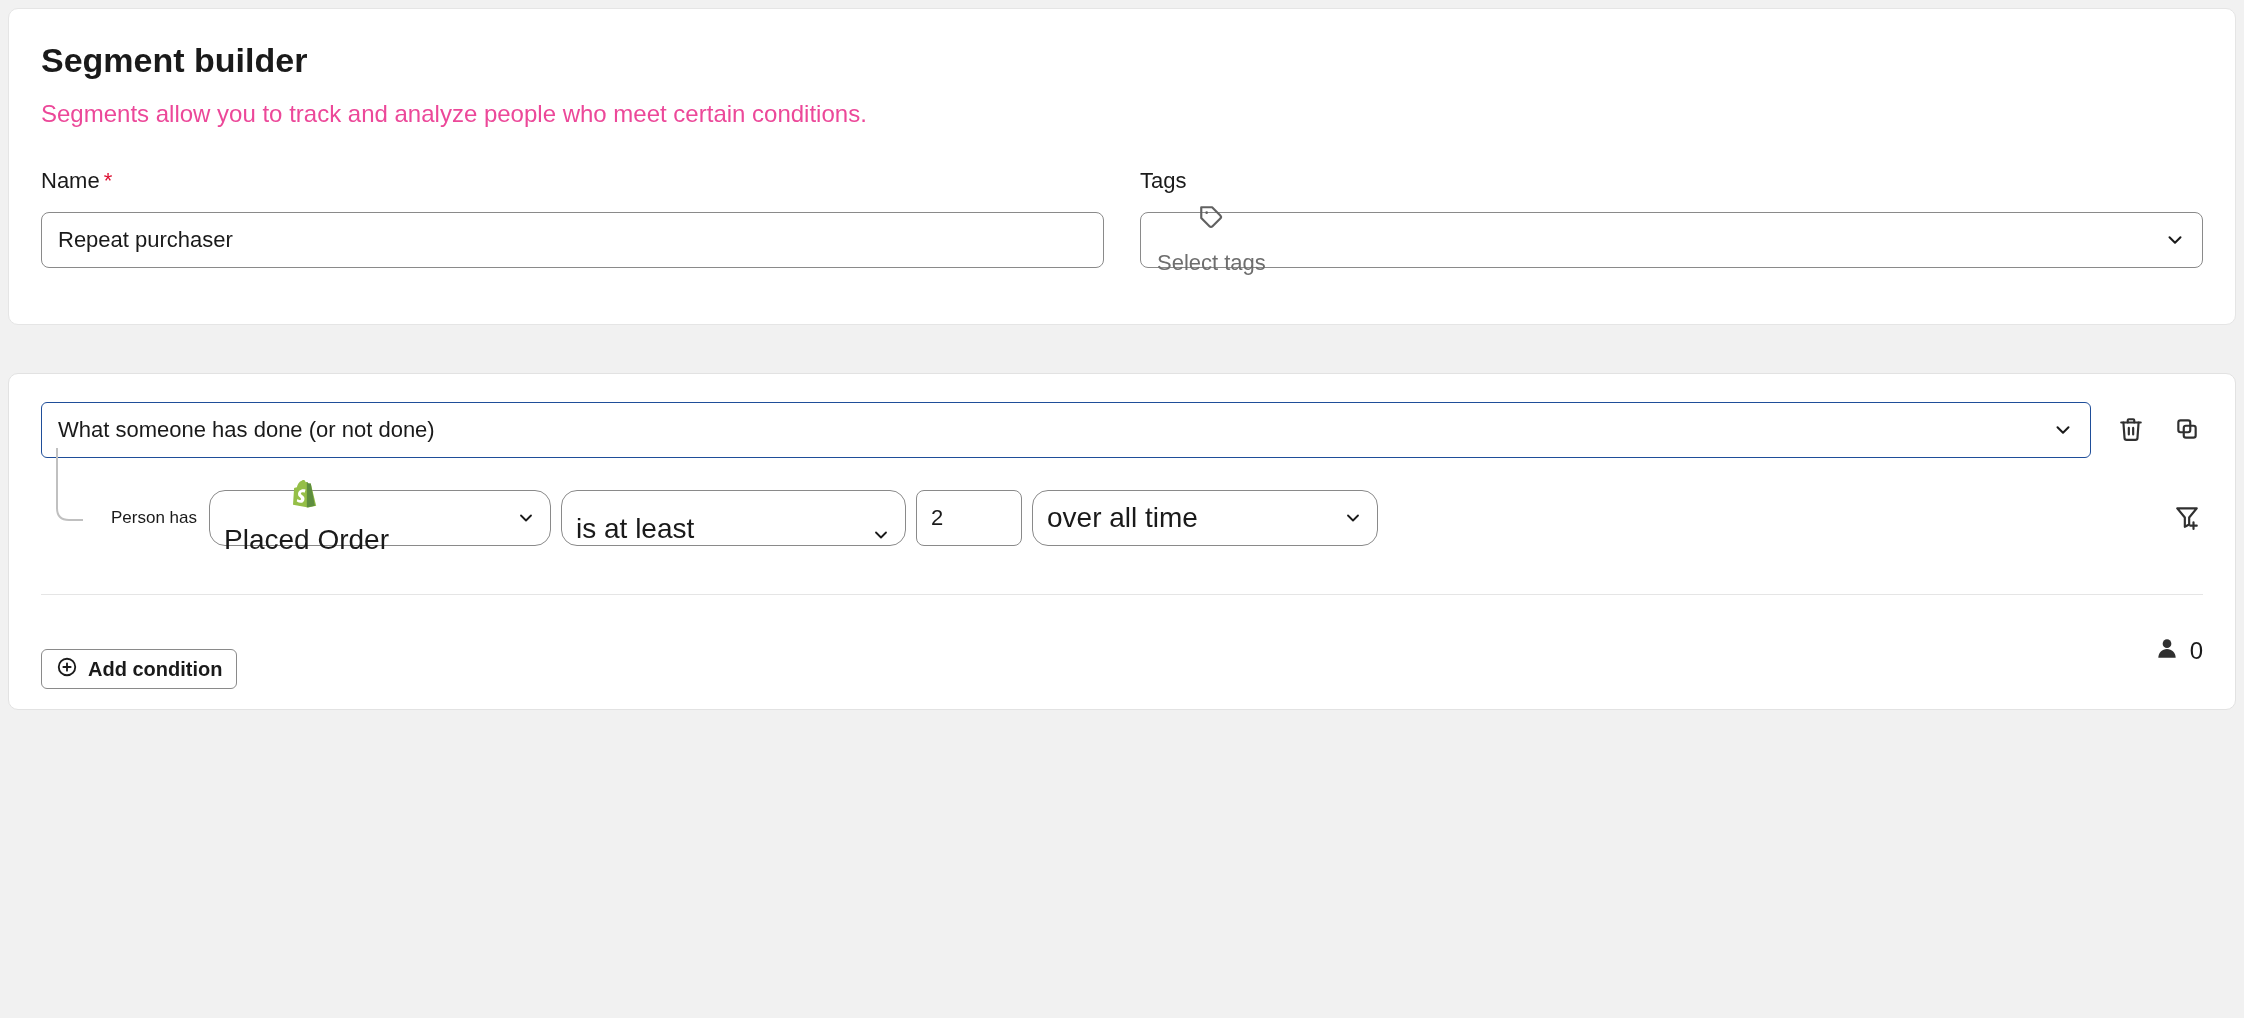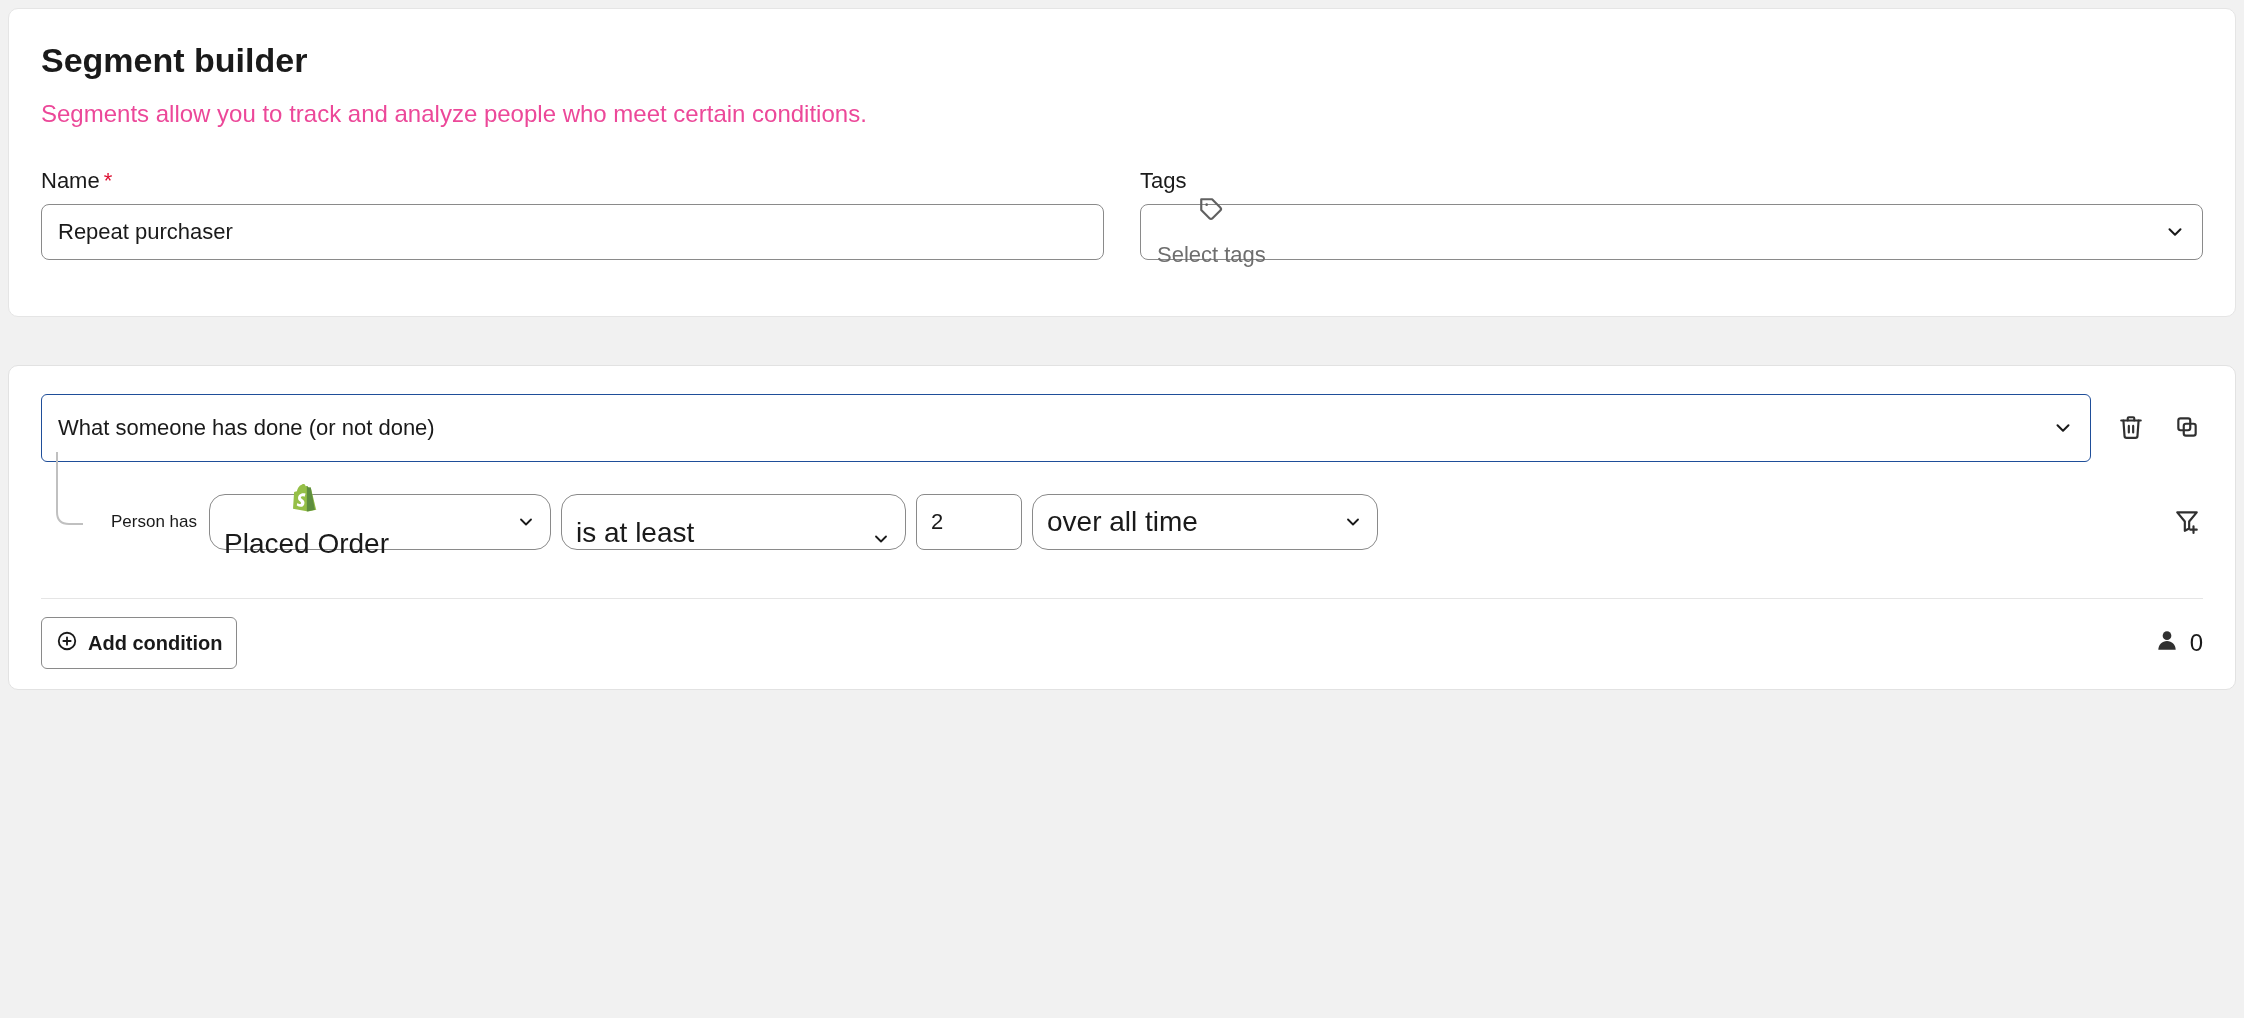--- a/index.html
+++ b/index.html
@@ -41,21 +41,21 @@
     gap: 36px;
     margin-top: 40px;
   }
   .form-col {
     flex: 1;
     display: flex;
     flex-direction: column;
   }
   .field-label {
     font-size: 22px;
-    margin-bottom: 10px;
+    margin-bottom: 18px;
     color: #1a1a1a;
   }
   .req { color: #d13; margin-left: 4px; }
   .text-input {
     width: 100%;
     height: 56px;
     border: 1px solid #8a8a8a;
     border-radius: 8px;
     padding: 0 16px;
     font-size: 22px;
@@ -87,21 +87,21 @@
   .chevron svg { display:block; }
 
   
   .cond-top-row {
     display: flex;
     align-items: center;
     gap: 24px;
   }
   .cond-type-select {
     flex: 1;
-    height: 68px;
+    height: 56px;
     border: 1px solid #1f4e99;
     border-radius: 6px;
     padding: 0 16px;
     font-size: 22px;
     color: #1a1a1a;
     background: #fff;
     display: flex;
     align-items: center;
     justify-content: space-between;
     cursor: pointer;
@@ -176,32 +176,33 @@
     height: 1px;
     background: #e5e5e5;
     margin: 48px 0 18px 0;
   }
   .footer-row {
     display: flex;
     align-items: center;
     justify-content: space-between;
   }
   .add-cond-btn {
-    height: 52px;
+    height: 40px;
     border: 1px solid #8a8a8a;
     border-radius: 6px;
     background: #fff;
     padding: 0 14px;
     font-size: 20px;
     font-weight: 600;
     display: flex;
     align-items: center;
     gap: 10px;
     cursor: pointer;
     color: #1a1a1a;
+    margin-top: 36px;
   }
   .count {
     display: flex;
     align-items: center;
     gap: 10px;
     font-size: 24px;
     color: #1a1a1a;
   }
 </style>
 </head>

